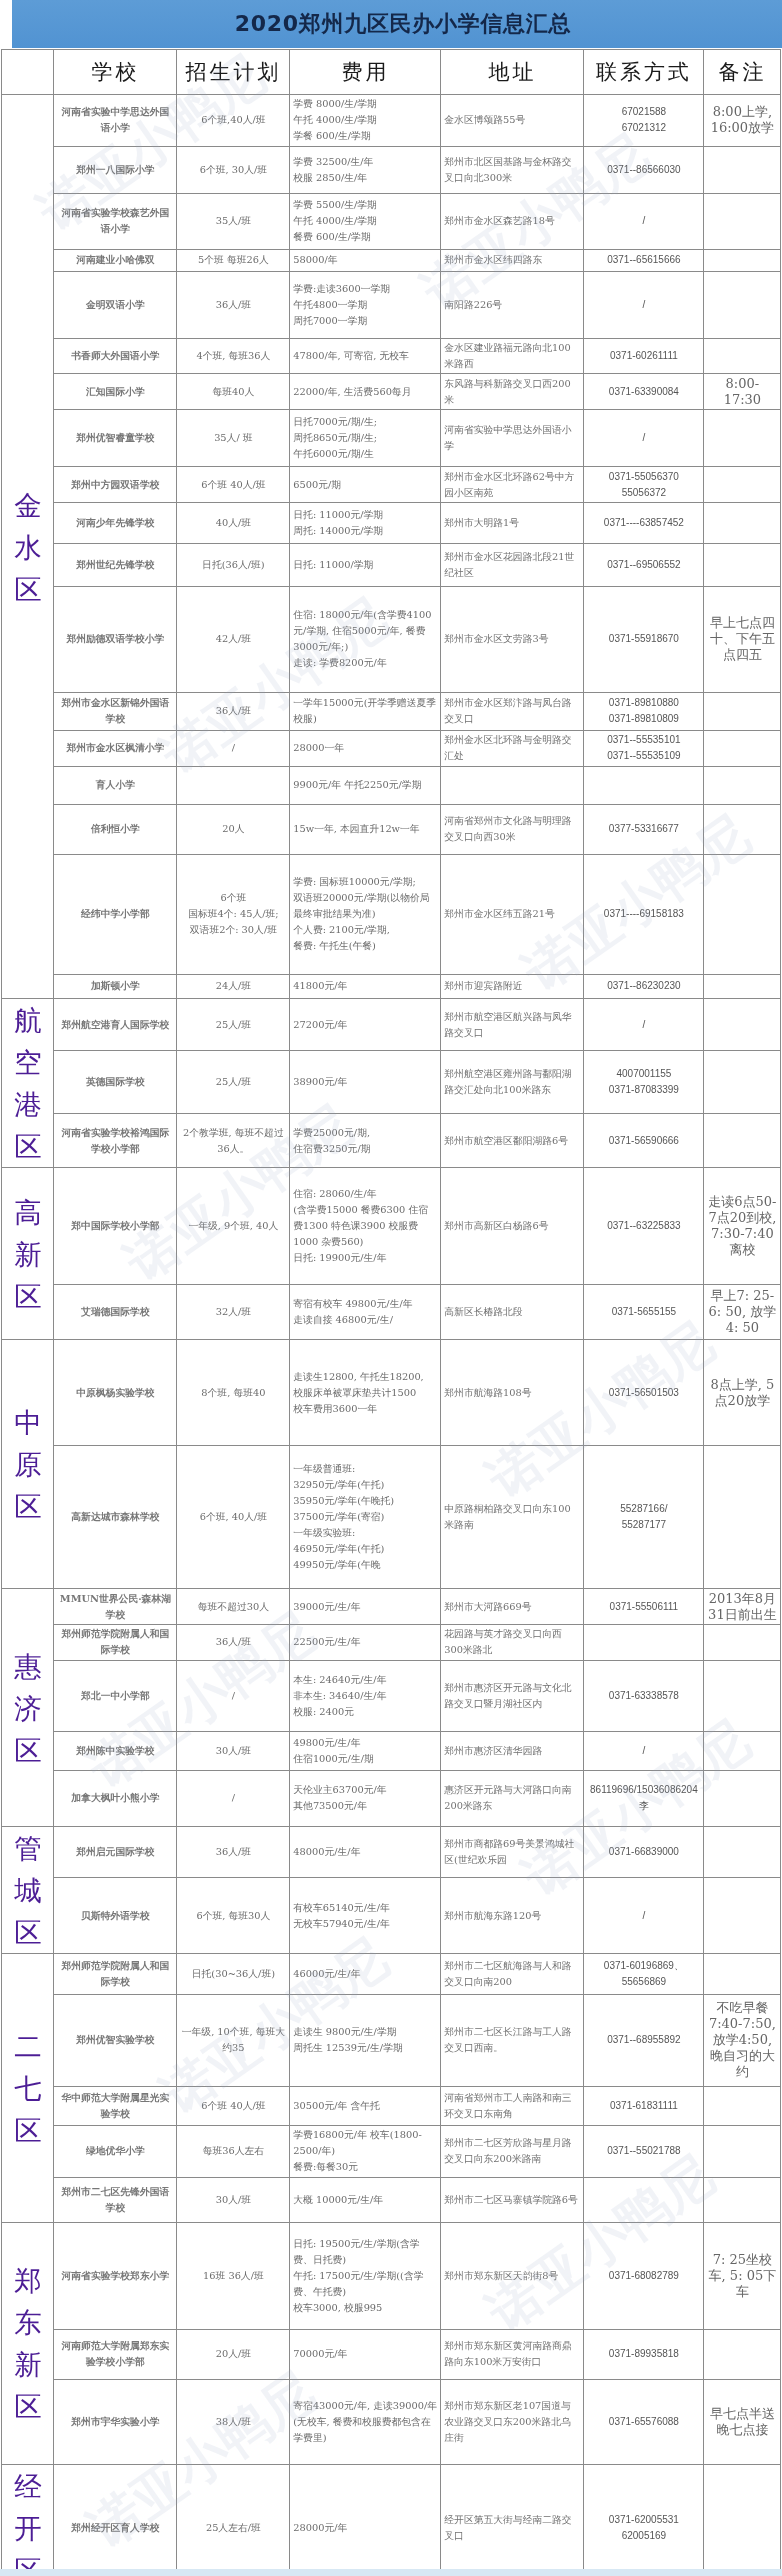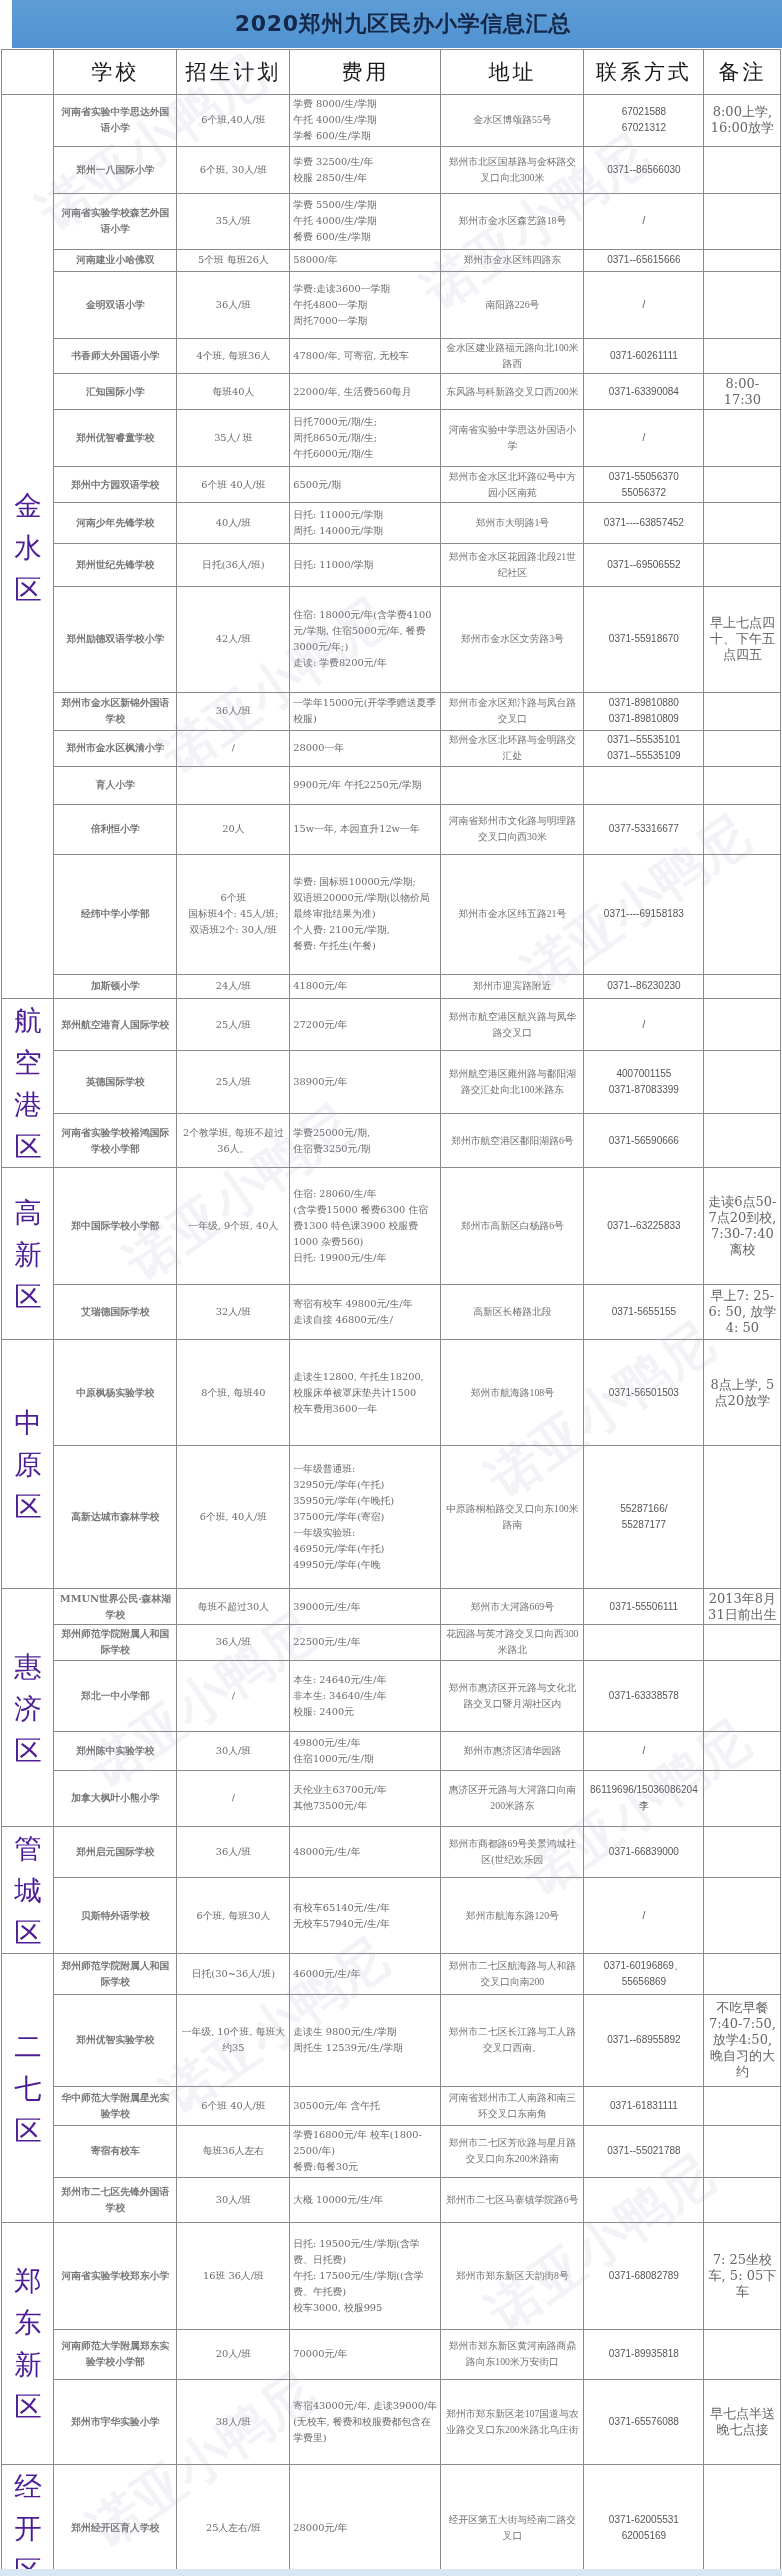--- a/index.html
+++ b/index.html
@@ -15,21 +15,21 @@
   td, th { border: 1.4px solid #8a8a8a; padding: 1.4px 2.9px; vertical-align: middle; }
   th { font-family: "DejaVu Serif", serif; font-size: 21px; font-weight: normal; color: #1a1a1a;
        height: 41px; text-align: center; letter-spacing: 2.9px; }
   td { font-size: 9.8px; line-height: 16px; color: #6b6b6b; font-family: "DejaVu Serif", serif; }
   td.district { font-size: 27.5px; line-height: 42px; color: #4c1d95; text-align: center;
                 font-family: "DejaVu Serif", serif; padding: 0; }
   td.district span { display: inline-block; width: 1em; word-wrap: break-word; white-space: normal; }
   td.school { text-align: center; color: #777; font-weight: bold; }
   td.plan { text-align: center; }
   td.fee { text-align: left; }
-  td.addr { text-align: center; color: #707070; font-family: Liberation Serif, serif; }
+  td.addr { text-align: left; color: #707070; }
   td.contact { text-align: center; font-family: Liberation Sans, sans-serif; font-size: 10px; color: #555; }
   td.note { text-align: center; font-size: 13px; color: #666; }
   .multi { white-space: pre-line; }
   .watermark { position: absolute; pointer-events: none; font-size: 52px; font-weight: bold;
                color: rgba(150,160,190,0.13); transform: rotate(-35deg);
                font-family: "DejaVu Sans", sans-serif; white-space: nowrap; }
   .bottom-strip { position: absolute; left: 0; top: 2569px; width: 782px; height: 6.5px; background: #d7e8f4; }
 </style>
 </head>
 <body>
@@ -384,21 +384,21 @@
       </tr>
       <tr style="height: 39px;">
         <td class="school multi">华中师范大学附属星光实验学校</td>
         <td class="plan multi">6个班  40人/班</td>
         <td class="fee multi">30500元/年  含午托</td>
         <td class="addr multi">河南省郑州市工人南路和南三环交叉口东南角</td>
         <td class="contact multi">0371-61831111</td>
         <td class="note multi"></td>
       </tr>
       <tr style="height: 52px;">
-        <td class="school multi">寄宿有校车</td>
+        <td class="school multi">绿地优华小学</td>
         <td class="plan multi">每班36人左右</td>
         <td class="fee multi">学费16800元/年  校车(1800-2500/年)
 餐费:每餐30元</td>
         <td class="addr multi">郑州市二七区芳欣路与星月路交叉口向东200米路南</td>
         <td class="contact multi">0371--55021788</td>
         <td class="note multi"></td>
       </tr>
       <tr style="height: 45px;">
         <td class="school multi">郑州市二七区先锋外国语学校</td>
         <td class="plan multi">30人/班</td>

